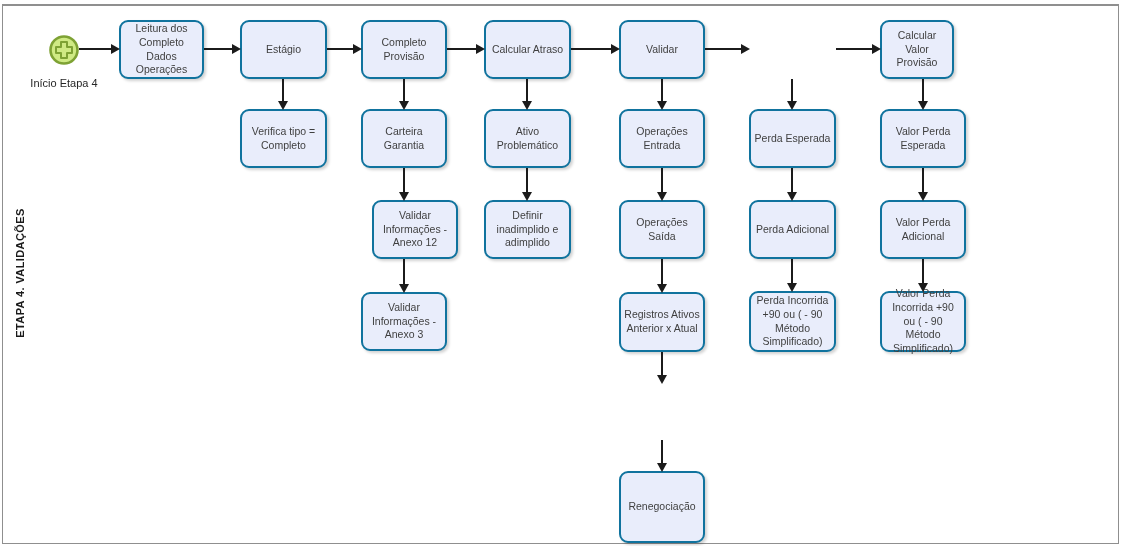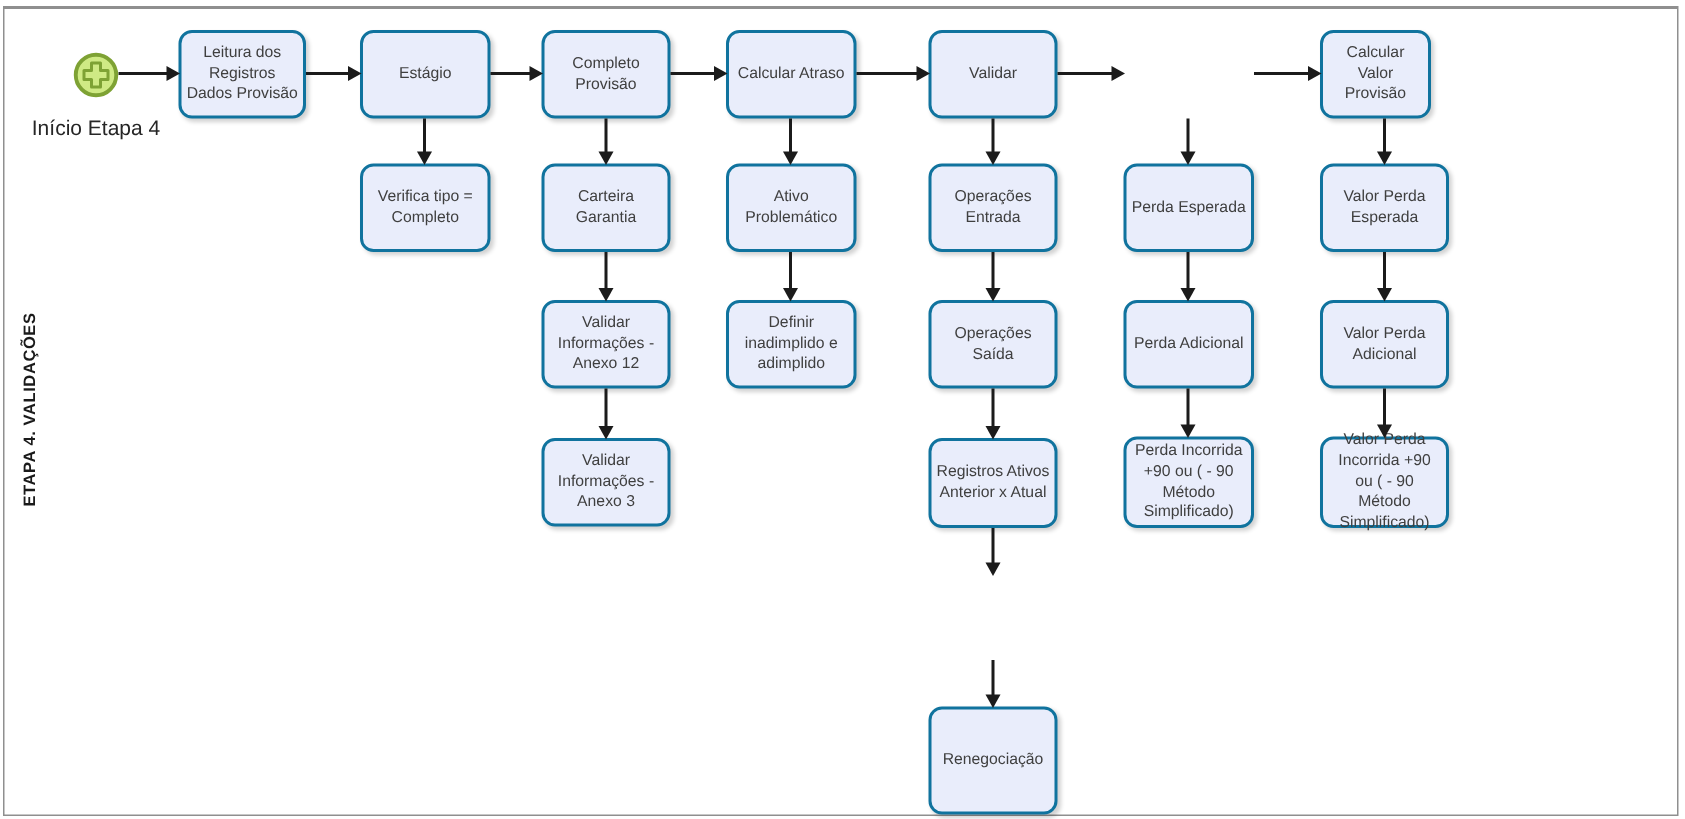--- a/index.html
+++ b/index.html
@@ -21,21 +21,21 @@
   .node{
     position:absolute;box-sizing:border-box;
     background:#e9edfb;border:2px solid #10739e;border-radius:9px;
     display:flex;align-items:center;justify-content:center;text-align:center;
     font-size:10.5px;line-height:1.3;color:#3f3f3f;padding:2px 3px;
     box-shadow:2px 2px 3px rgba(0,0,0,0.18);
   }
   .start-event{position:absolute;left:48px;top:34px;width:32px;height:32px;}
   .start-label{
     position:absolute;left:4px;top:77px;width:120px;text-align:center;
-    font-size:14px;color:#262626;
+    font-size:11px;color:#262626;
   }
   .edge{position:absolute;}
   .edge-h{height:10px;}
   .edge-h::before{
     content:"";position:absolute;left:0;right:7px;top:50%;margin-top:-1px;
     height:2px;background:#1b1b1b;
   }
   .edge-h::after{
     content:"";position:absolute;right:-1px;top:50%;margin-top:-5px;
     width:0;height:0;border-left:9px solid #1b1b1b;
@@ -61,21 +61,21 @@
 
   <div class="lane-title">ETAPA 4. VALIDAÇÕES</div>
 
   <svg class="start-event" viewBox="0 0 32 32">
     <circle cx="16" cy="16" r="13.5" fill="#cfea84" stroke="#7ea234" stroke-width="2.6"></circle>
     <path d="M13,8 h6 v5 h5 v6 h-5 v5 h-6 v-5 h-5 v-6 h5 z" fill="#cfea84" stroke="#7ea234" stroke-width="2" stroke-linejoin="round"></path>
   </svg>
   <div class="start-label">Início Etapa 4</div>
 
   <div class="node" style="left:119px;top:20px;width:85px;height:59px">
-      <span>Leitura dos Registros Dados Provisão</span>
+      <span>Leitura dos Completo Dados Operações</span>
     </div>
   <div class="node" style="left:240px;top:20px;width:87px;height:59px">
       <span>Estágio</span>
     </div>
   <div class="node" style="left:361px;top:20px;width:86px;height:59px">
       <span>Completo Provisão</span>
     </div>
   <div class="node" style="left:484px;top:20px;width:87px;height:59px">
       <span>Calcular Atraso</span>
     </div>
@@ -98,21 +98,21 @@
   <div class="node" style="left:619px;top:109px;width:86px;height:59px">
       <span>Operações Entrada</span>
     </div>
   <div class="node" style="left:749px;top:109px;width:87px;height:59px">
       <span>Perda Esperada</span>
     </div>
   <div class="node" style="left:880px;top:109px;width:86px;height:59px">
       <span>Valor Perda Esperada</span>
     </div>
 
-  <div class="node" style="left:361px;top:200px;width:86px;height:59px">
+  <div class="node" style="left:372px;top:200px;width:86px;height:59px">
       <span>Validar Informações - Anexo 12</span>
     </div>
   <div class="node" style="left:484px;top:200px;width:87px;height:59px">
       <span>Definir inadimplido e adimplido</span>
     </div>
   <div class="node" style="left:619px;top:200px;width:86px;height:59px">
       <span>Operações Saída</span>
     </div>
   <div class="node" style="left:749px;top:200px;width:87px;height:59px">
       <span>Perda Adicional</span>

